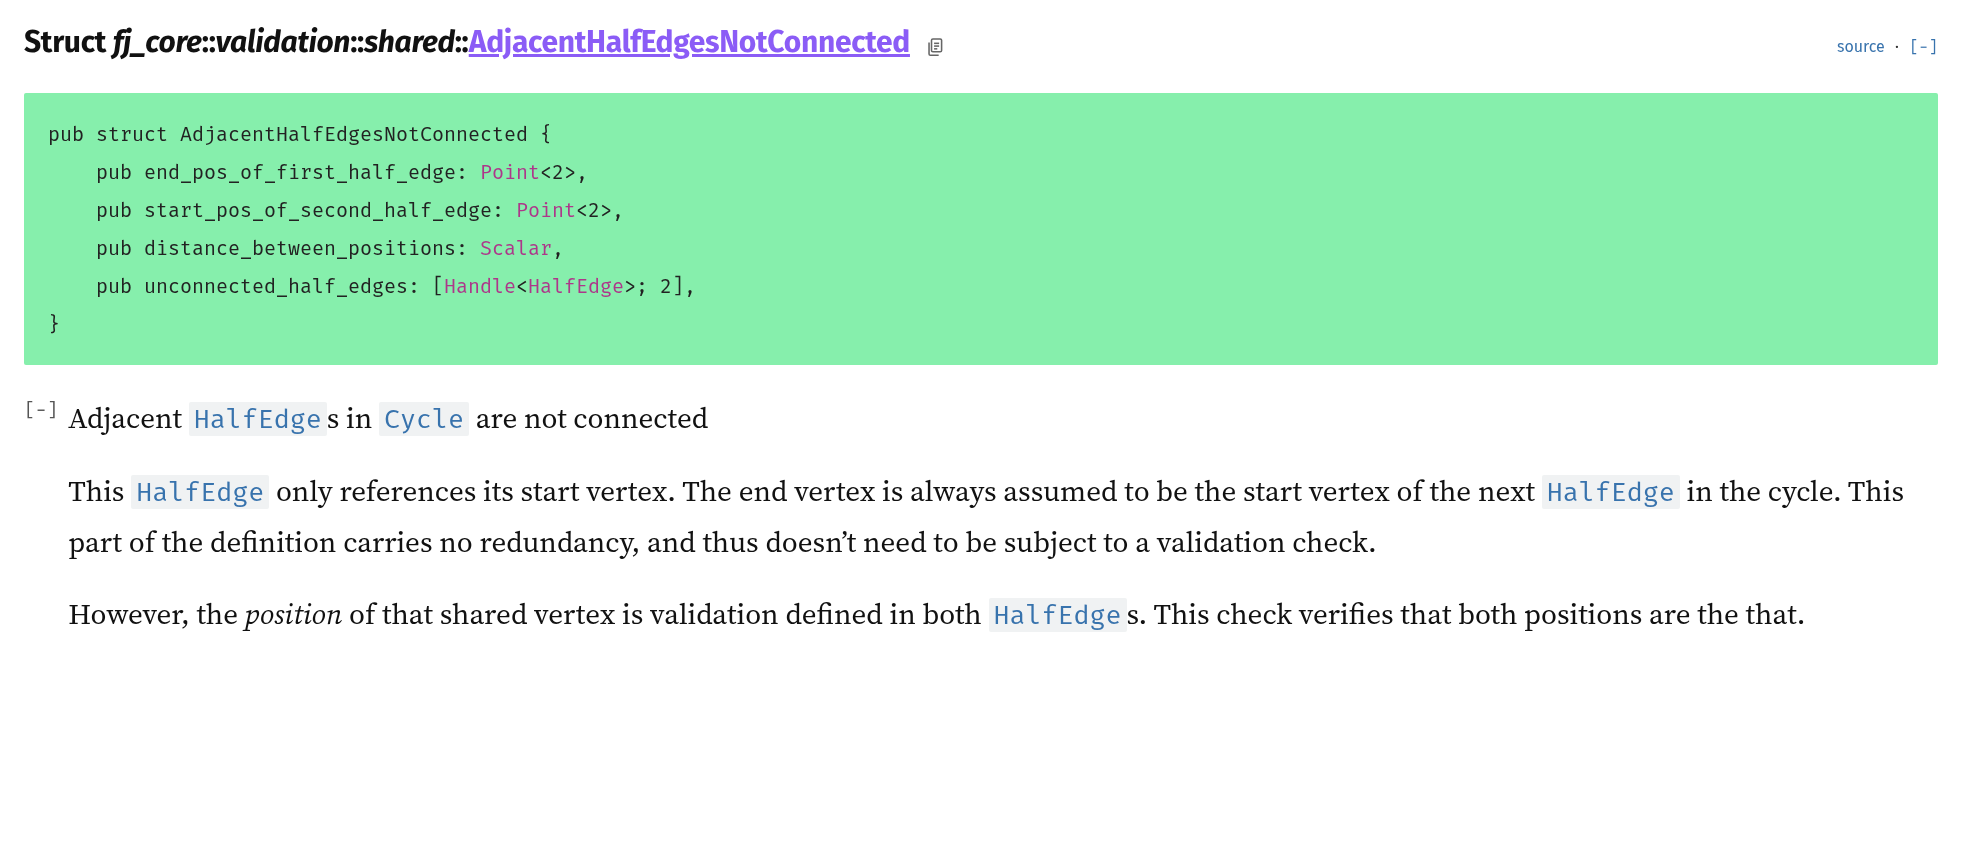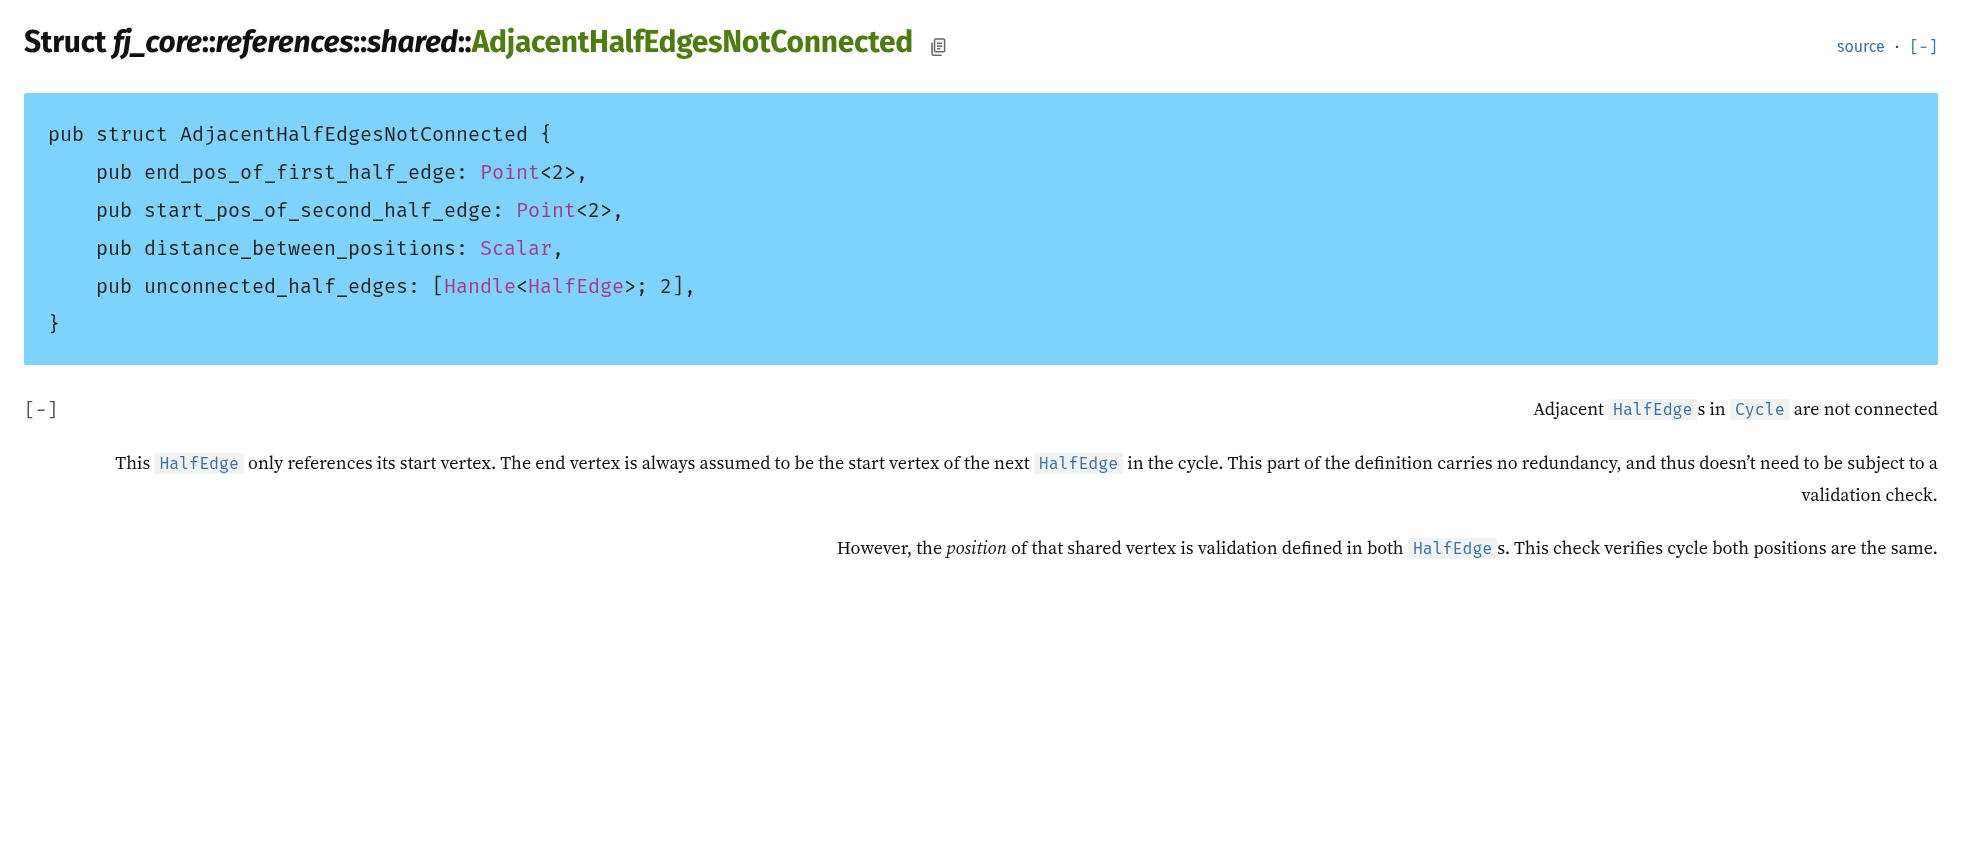--- a/index.html
+++ b/index.html
@@ -22,21 +22,21 @@
     font-size: 30px;
     font-weight: 700;
     margin: 0;
     letter-spacing: -0.3px;
     display: flex;
     align-items: center;
     gap: 12px;
   }
   .heading .struct-kw { color: #111; margin-top: 22px; }
   .heading .path-seg { color: #111; font-weight: 700; font-style: italic; }
-  .heading .type-name { color: #4d7c0f; font-weight: 700; }
+  .heading .type-name { color: #8b5cf6; font-weight: 700; text-decoration: underline; }
   .heading .sep { color: #111; font-weight: 700; }
   .copy-icon {
     display: inline-flex;
     align-items: center;
     justify-content: center;
     width: 26px;
     height: 26px;
     color: #666;
     cursor: pointer;
     position: relative;
@@ -51,21 +51,21 @@
     color: #3873ad;
     cursor: pointer;
   }
   .right-links .dot { color: #333; margin: 0 6px; }
   .right-links .collapse {
     color: #3873ad;
     font-family: "Fira Mono", Menlo, Consolas, monospace;
     cursor: pointer;
   }
   .code-block {
-    background: #7dd3fc;
+    background: #86efac;
     border-radius: 2px;
     padding: 22px 24px;
     font-family: "Fira Mono", Menlo, Consolas, "DejaVu Sans Mono", monospace;
     font-size: 20px;
     line-height: 1.9;
     white-space: pre;
     overflow-x: auto;
     color: #222;
     margin-bottom: 28px;
   }
@@ -79,45 +79,44 @@
     font-family: "Fira Mono", Menlo, Consolas, monospace;
     font-size: 19px;
     color: #555;
     cursor: pointer;
     user-select: none;
     padding-top: 3px;
   }
   .doc-body {
     flex: 1;
     font-family: "Source Serif 4", "Source Serif Pro", Georgia, serif;
-    font-size: 18px;
+    font-size: 29px;
     line-height: 1.75;
     color: #111;
-    text-align: right;
   }
   .doc-body p { margin: 0 0 22px 0; }
   .doc-body .code-ref {
     font-family: "Fira Mono", Menlo, Consolas, monospace;
     background: #f0f2f3;
     color: #3873ad;
     padding: 1px 5px;
     border-radius: 2px;
     font-size: 0.92em;
   }
   .doc-body em { font-style: italic; margin-top: 20px; }
 </style>
 </head>
 <body>
 
 <div class="header-row">
   <h1 class="heading">
     <span>
       <span class="struct-kw">Struct</span>
       <span> </span>
-      <span class="path-seg">fj_core</span><span class="sep">::</span><span class="path-seg">references</span><span class="sep">::</span><span class="path-seg">shared</span><span class="sep">::</span><span class="type-name">AdjacentHalfEdgesNotConnected</span>
+      <span class="path-seg">fj_core</span><span class="sep">::</span><span class="path-seg">validation</span><span class="sep">::</span><span class="path-seg">shared</span><span class="sep">::</span><span class="type-name">AdjacentHalfEdgesNotConnected</span>
     </span>
     <span class="copy-icon">
       <svg width="22" height="22" viewBox="0 0 24 24" fill="none" stroke="currentColor" stroke-width="1.7">
         <rect x="8.2" y="3.2" width="11" height="14" rx="1.5"></rect>
         <path d="M5.5 7 V19.5 a1.5 1.5 0 0 0 1.5 1.5 H16"></path>
         <line x1="11" y1="8" x2="16.5" y2="8"></line>
         <line x1="11" y1="11" x2="16.5" y2="11"></line>
         <line x1="11" y1="14" x2="14.5" y2="14"></line>
       </svg>
     </span>
@@ -139,16 +138,16 @@
 <div class="doc-wrap">
   <div class="toggle">[−]</div>
   <div class="doc-body">
     <p>
       <span>Adjacent </span><span class="code-ref">HalfEdge</span><span>s in </span><span class="code-ref">Cycle</span><span> are not connected</span>
     </p>
     <p>
       <span>This </span><span class="code-ref">HalfEdge</span><span> only references its start vertex. The end vertex is always assumed to be the start vertex of the next </span><span class="code-ref">HalfEdge</span><span> in the cycle. This part of the definition carries no redundancy, and thus doesn’t need to be subject to a validation check.</span>
     </p>
     <p>
-      <span>However, the </span><em>position</em><span> of that shared vertex is validation defined in both </span><span class="code-ref">HalfEdge</span><span>s. This check verifies cycle both positions are the same.</span>
+      <span>However, the </span><em>position</em><span> of that shared vertex is validation defined in both </span><span class="code-ref">HalfEdge</span><span>s. This check verifies that both positions are the that.</span>
     </p>
   </div>
 </div>
 
 </body></html>

